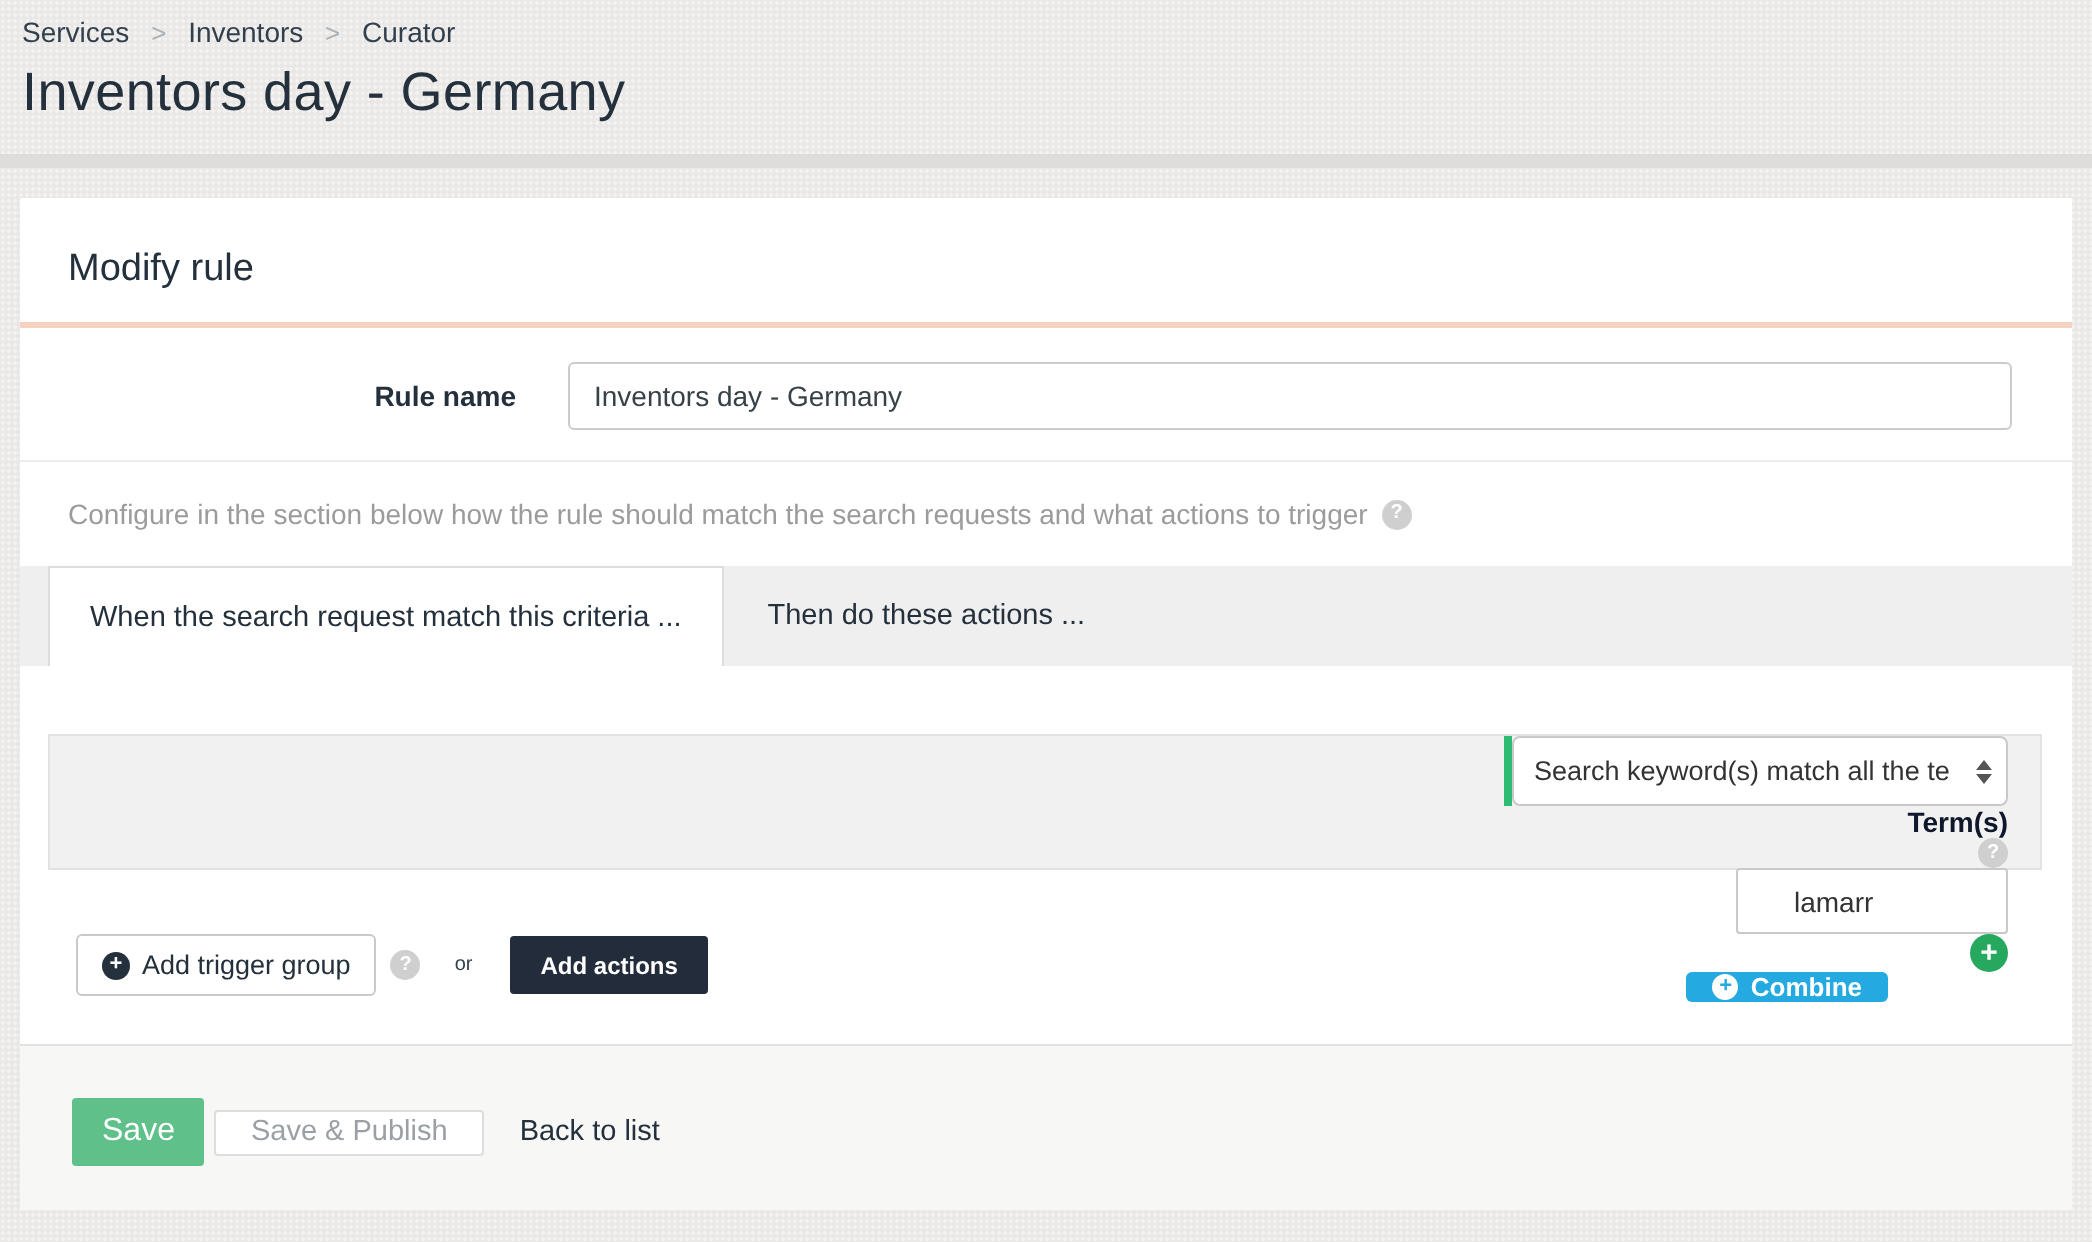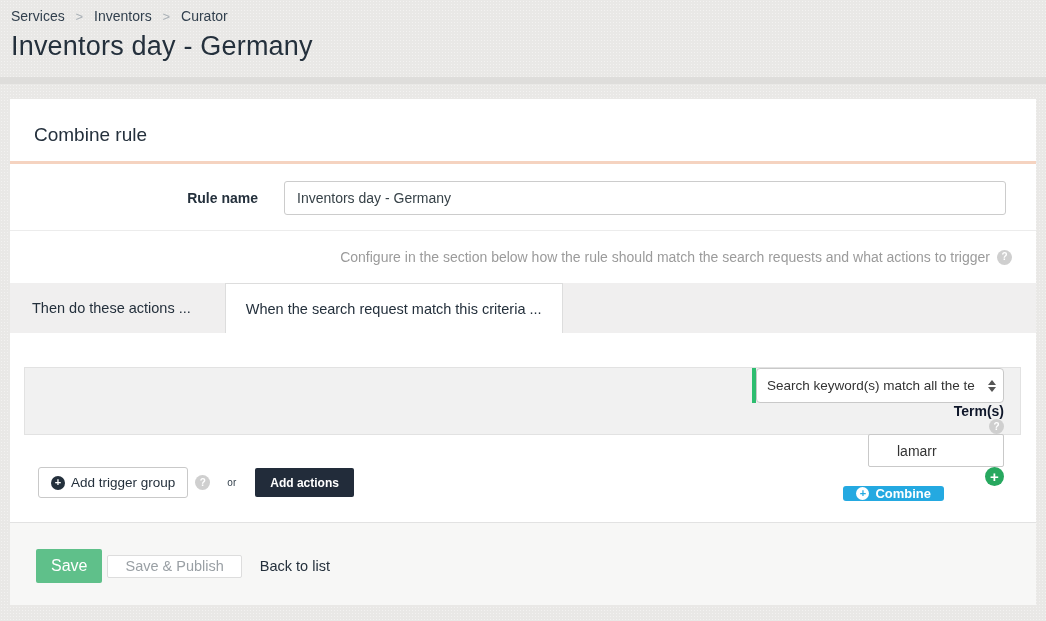--- a/index.html
+++ b/index.html
@@ -30,21 +30,21 @@
   .rule-row { display:flex; align-items:center; padding:17px 30px 15px 0; }
   .rule-row label { width:248px; text-align:right; font-weight:bold; font-size:14px; color:#24303c; flex:none; }
   .rule-row input {
     flex:1; margin-left:26px; height:34px; border:1px solid #cccccc; border-radius:3px;
     padding:0 12px; font-size:14px; color:#374248; font-family:inherit; outline:none; background:#fff;
   }
 
   .help-row {
     border-top:1px solid #ececec;
     padding:18px 24px; font-size:14px; color:#9b9b9b;
-    display:flex; align-items:center; gap:7px;justify-content:flex-end;
+    display:flex; align-items:center; gap:7px;
   }
 
   .q-icon {
     display:inline-flex; align-items:center; justify-content:center; flex:none;
     width:15px; height:15px; border-radius:50%; background:#cfcfcf; color:#ffffff;
     font-size:10px; font-weight:bold; line-height:1;
   }
 
   
   .tab-bar { background:#f0efef; display:flex; height:50px; align-items:stretch; }
@@ -137,36 +137,36 @@
       <span class="sep">&gt;</span>
       <span class="crumb">Inventors</span>
       <span class="sep">&gt;</span>
       <span class="crumb">Curator</span>
     </div>
     <div class="page-title">Inventors day - Germany</div>
   </div>
   <div class="header-band"></div>
 
   <div class="card">
-    <div class="card-header">Combine rule</div>
+    <div class="card-header">Modify rule</div>
     <div class="card-accent"></div>
 
     <div class="rule-row">
       <label>Rule name</label>
       <input type="text" value="Inventors day - Germany" style="">
     </div>
 
     <div class="help-row">
       <span>Configure in the section below how the rule should match the search requests and what actions to trigger</span>
       <span class="q-icon">?</span>
     </div>
 
     <div class="tab-bar">
+      <div class="tab active">When the search request match this criteria ...</div>
       <div class="tab inactive">Then do these actions ...</div>
-      <div class="tab active">When the search request match this criteria ...</div>
     </div>
 
     <div class="tab-content">
       <div class="trigger-panel">
         <div class="select-wrap">
           <div class="green-bar"></div>
           <div class="fake-select">
             <span class="sel-text">Search keyword(s) match all the te</span>
             <span class="updown">
                 <i class="up"></i>

